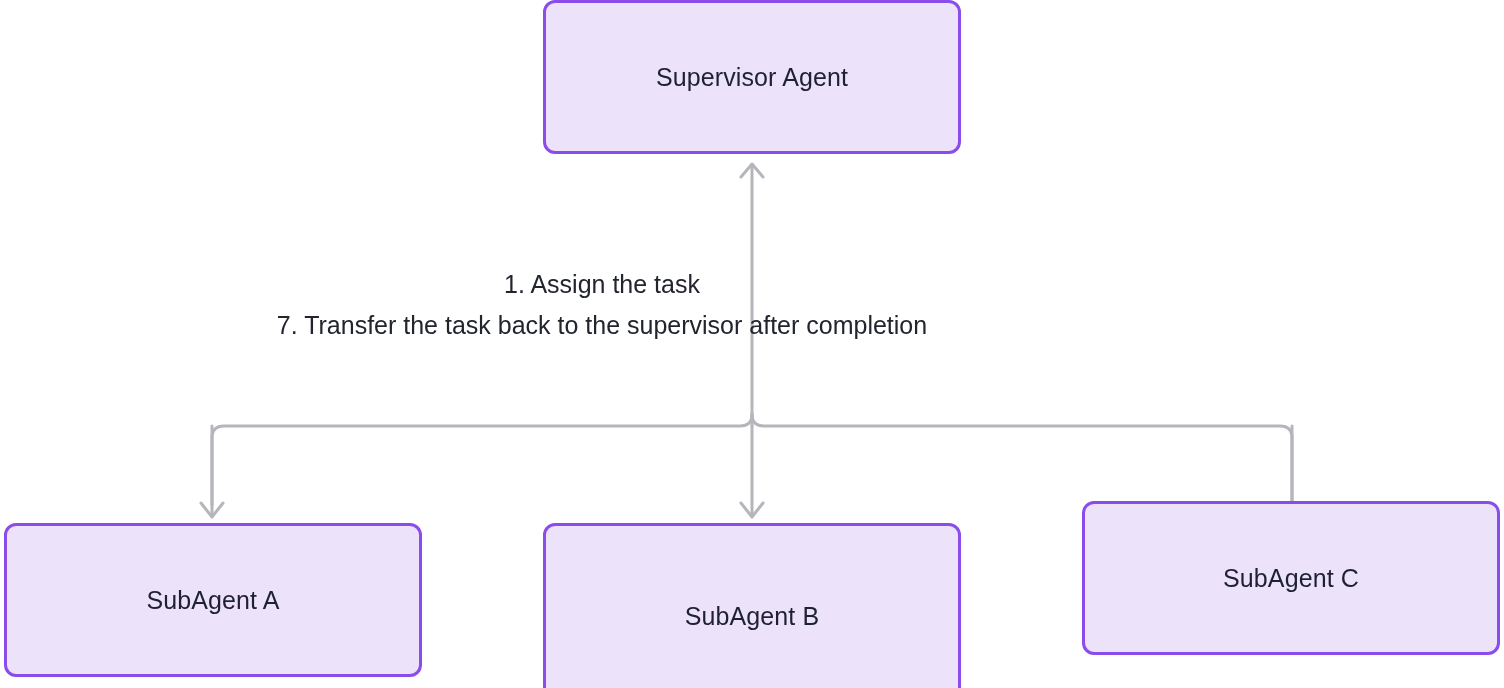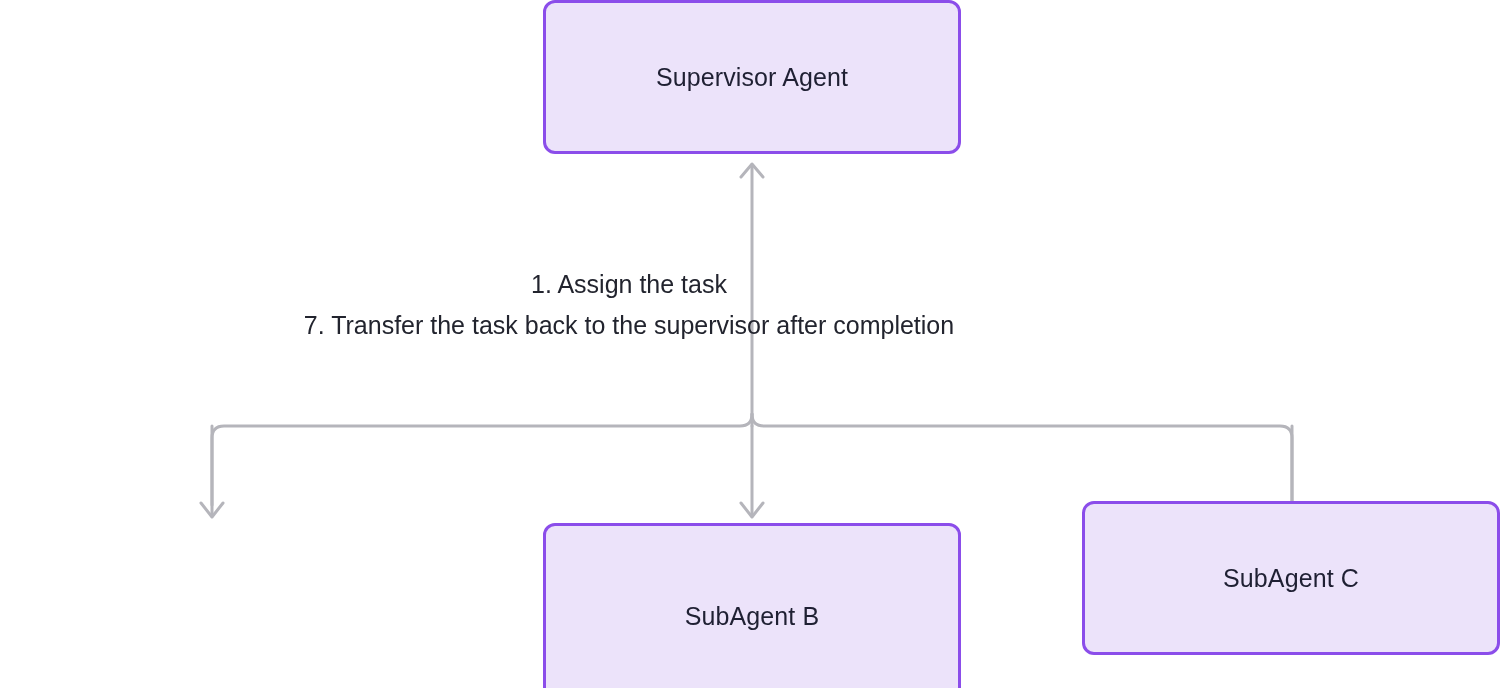--- a/index.html
+++ b/index.html
@@ -68,21 +68,20 @@
     height: 154px;
   }
   #edge-label {
     position: absolute;
     left: 0;
     top: 264px;
     width: 1204px;
     text-align: center;
     line-height: 41px;
     pointer-events: none;
-    padding-left: 27px;
   }
   .edge-label-line {
     font-family: "Liberation Sans", sans-serif;
     font-size: 25px;
     font-weight: 400;
     color: #22242e;
     white-space: nowrap;
   }
 </style>
 </head>
@@ -120,20 +119,23 @@
 
   <div id="edge-label">
     <div class="edge-label-line">1. Assign the task</div>
     <div class="edge-label-line">7. Transfer the task back to the supervisor after completion</div>
   </div>
 
   <div class="node" id="node-supervisor">
     <span class="node-label">Supervisor Agent</span>
   </div>
 
+  <div class="node" id="node-subagent-a">
+    <span class="node-label">SubAgent A</span>
+  </div>
 
   <div class="node" id="node-subagent-b">
     <span class="node-label">SubAgent B</span>
   </div>
 
   <div class="node" id="node-subagent-c">
     <span class="node-label">SubAgent C</span>
   </div>
 
 </div>

